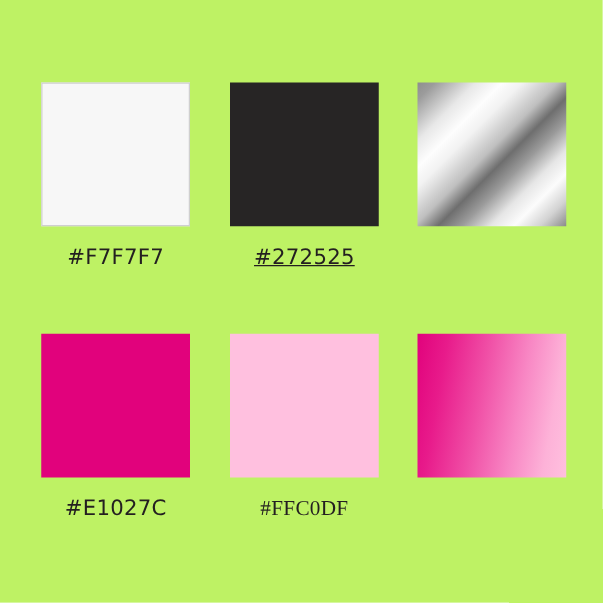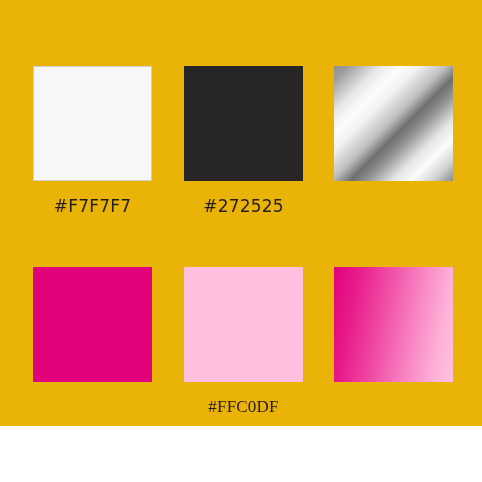--- a/index.html
+++ b/index.html
@@ -14,22 +14,22 @@
     overflow: hidden;
     font-family: "DejaVu Sans", "Liberation Sans", sans-serif;
     position: relative;
   }
 
   #palette-board {
     position: absolute;
     left: 0;
     top: 0;
     width: 482px;
-    height: 426px;
-    background: #eab308;
+    height: 482px;
+    background: #bef264;
   }
 
   .palette-row {
     position: absolute;
     left: 0;
     width: 482px;
   }
   .palette-row.row-1 { top: 66px; }
   .palette-row.row-2 { top: 267px; }
 
@@ -72,34 +72,35 @@
 
   <div class="palette-row row-1">
 
     <div class="swatch-cell col-1">
       <div class="swatch-chip outlined" style="background: rgb(247, 247, 247); border-color: rgb(207, 207, 207);"></div>
       <div class="swatch-label" style="color: rgb(35, 31, 32);">#F7F7F7</div>
     </div>
 
     <div class="swatch-cell col-2">
       <div class="swatch-chip" style="background: rgb(39, 37, 37);"></div>
-      <div class="swatch-label" style="color: rgb(35, 31, 32);">#272525</div>
+      <div class="swatch-label" style="color: rgb(35, 31, 32); text-decoration: underline;">#272525</div>
     </div>
 
     <div class="swatch-cell col-3">
       <div class="swatch-chip" style="background: linear-gradient(135deg, rgb(142, 142, 142) 0%, rgb(156, 156, 156) 6%, rgb(232, 232, 232) 20%, rgb(253, 253, 253) 29%, rgb(242, 242, 242) 36%, rgb(191, 191, 191) 48%, rgb(110, 110, 110) 56%, rgb(154, 154, 154) 64%, rgb(230, 230, 230) 74%, rgb(252, 252, 252) 82%, rgb(210, 210, 210) 91%, rgb(138, 138, 138) 100%);"></div>
       <div class="swatch-label is-empty" style="color: rgb(35, 31, 32);"></div>
     </div>
 
   </div>
 
   <div class="palette-row row-2">
 
     <div class="swatch-cell col-1">
       <div class="swatch-chip" style="background: rgb(225, 2, 124);"></div>
+      <div class="swatch-label" style="color: rgb(35, 31, 32);">#E1027C</div>
     </div>
 
     <div class="swatch-cell col-2">
       <div class="swatch-chip" style="background: rgb(255, 192, 223);"></div>
       <div class="swatch-label" style="color: rgb(35, 31, 32); font-family: Liberation Serif, serif;">#FFC0DF</div>
     </div>
 
     <div class="swatch-cell col-3">
       <div class="swatch-chip" style="background: linear-gradient(100deg, rgb(225, 2, 124) 0%, rgb(232, 27, 139) 18%, rgb(240, 79, 166) 42%, rgb(248, 135, 196) 66%, rgb(253, 178, 216) 86%, rgb(255, 192, 223) 100%);"></div>
       <div class="swatch-label is-empty" style="color: rgb(35, 31, 32);"></div>

